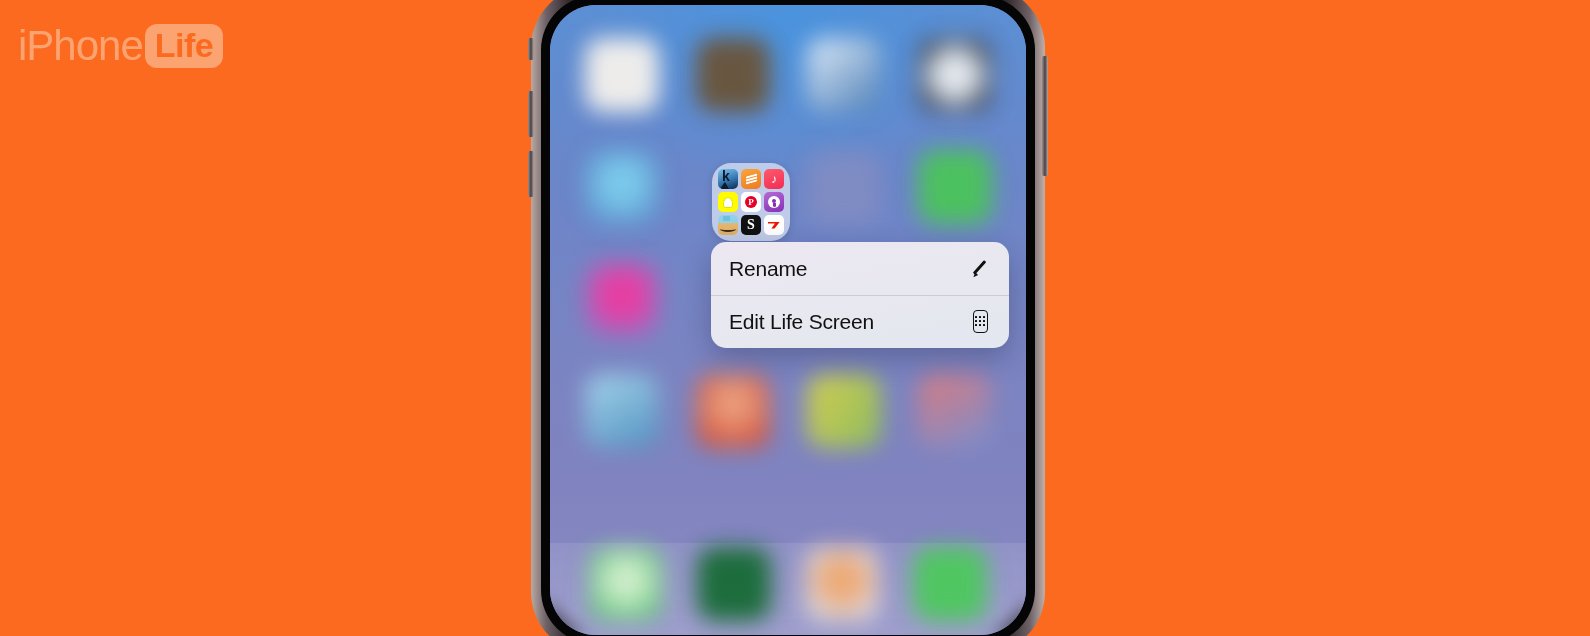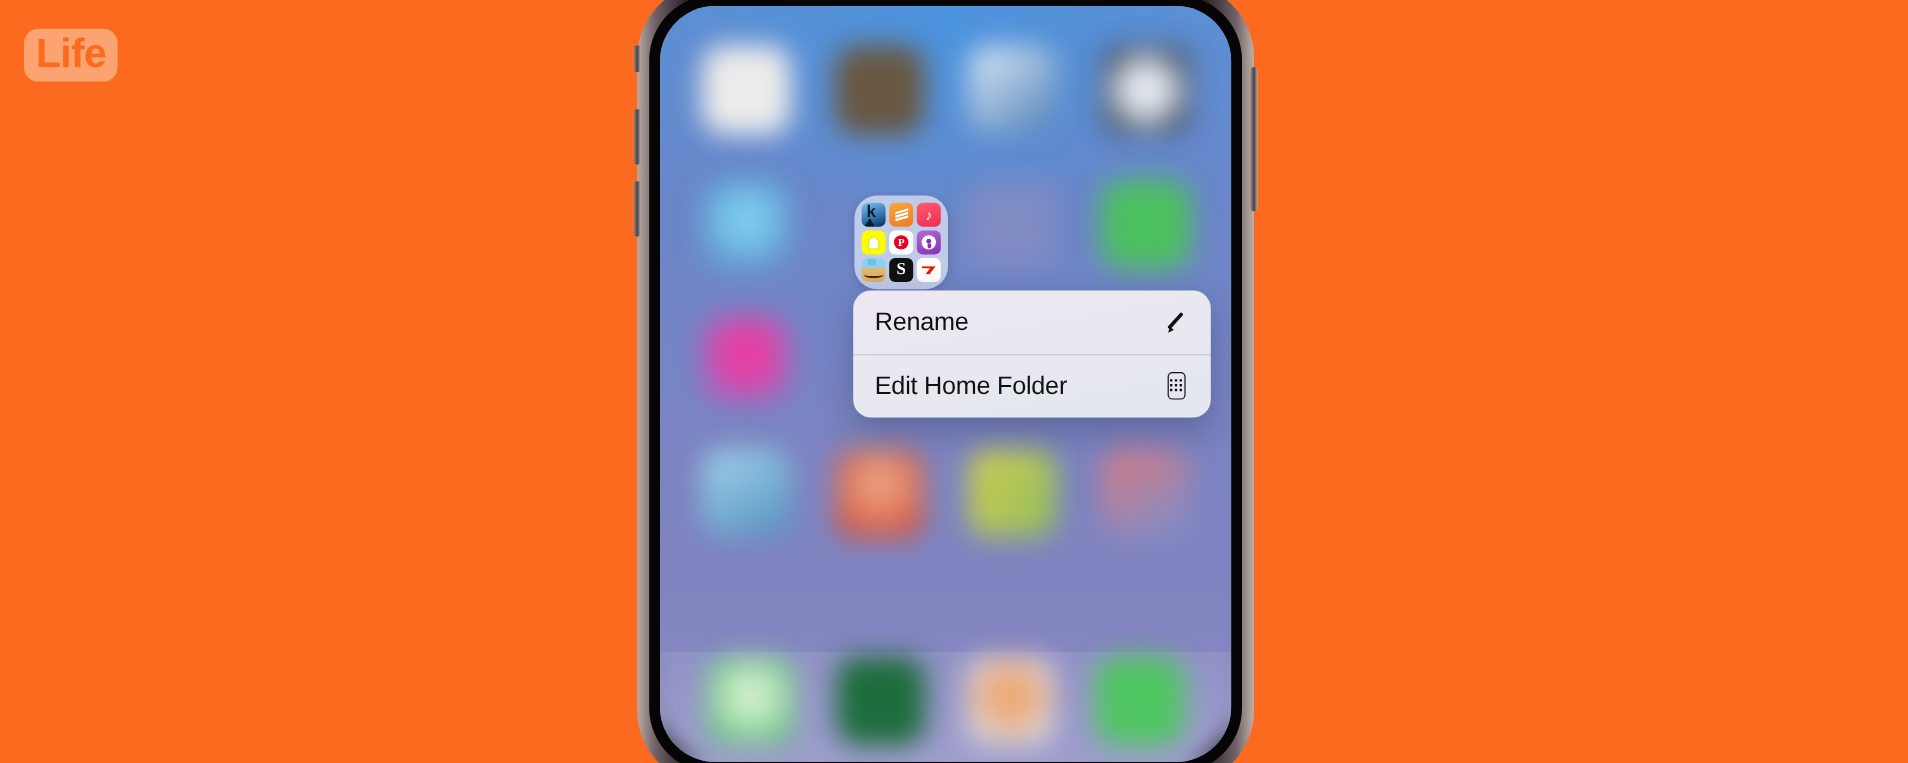--- a/index.html
+++ b/index.html
@@ -181,20 +181,21 @@
 
   
   .ic-minus{ width:22px; height:22px; border:2px solid #DB3B26; border-radius:50%;
      display:flex; align-items:center; justify-content:center; }
   .ic-minus i{ display:block; width:10px; height:2px; background:#DB3B26; border-radius:1px; }
 </style>
 </head>
 <body>
 
 <div id="brand">
+  <span class="word">iPhone</span>
   <span class="lifebox">
     <span class="life">Life</span>
   </span>
 </div>
 
 <div id="phone">
   <div class="frame-outer"></div>
   <div class="frame-inner"></div>
 
   <div class="btn-side btn-mute"></div>
@@ -315,21 +316,21 @@
         <span class="lbl">Rename</span>
         <span class="ic">
           <span class="ic-pencil">
               <span class="body"></span>
               <span class="tip"></span>
             </span>
         </span>
       </div>
 
       <div class="mi">
-        <span class="lbl">Edit Home Folder</span>
+        <span class="lbl">Edit Life Screen</span>
         <span class="ic">
           <span class="ic-phone">
             <span class="r">
                 <i class="d"></i>
                 <i class="d"></i>
                 <i class="d"></i>
               </span>
             <span class="r">
                 <i class="d"></i>
                 <i class="d"></i>

